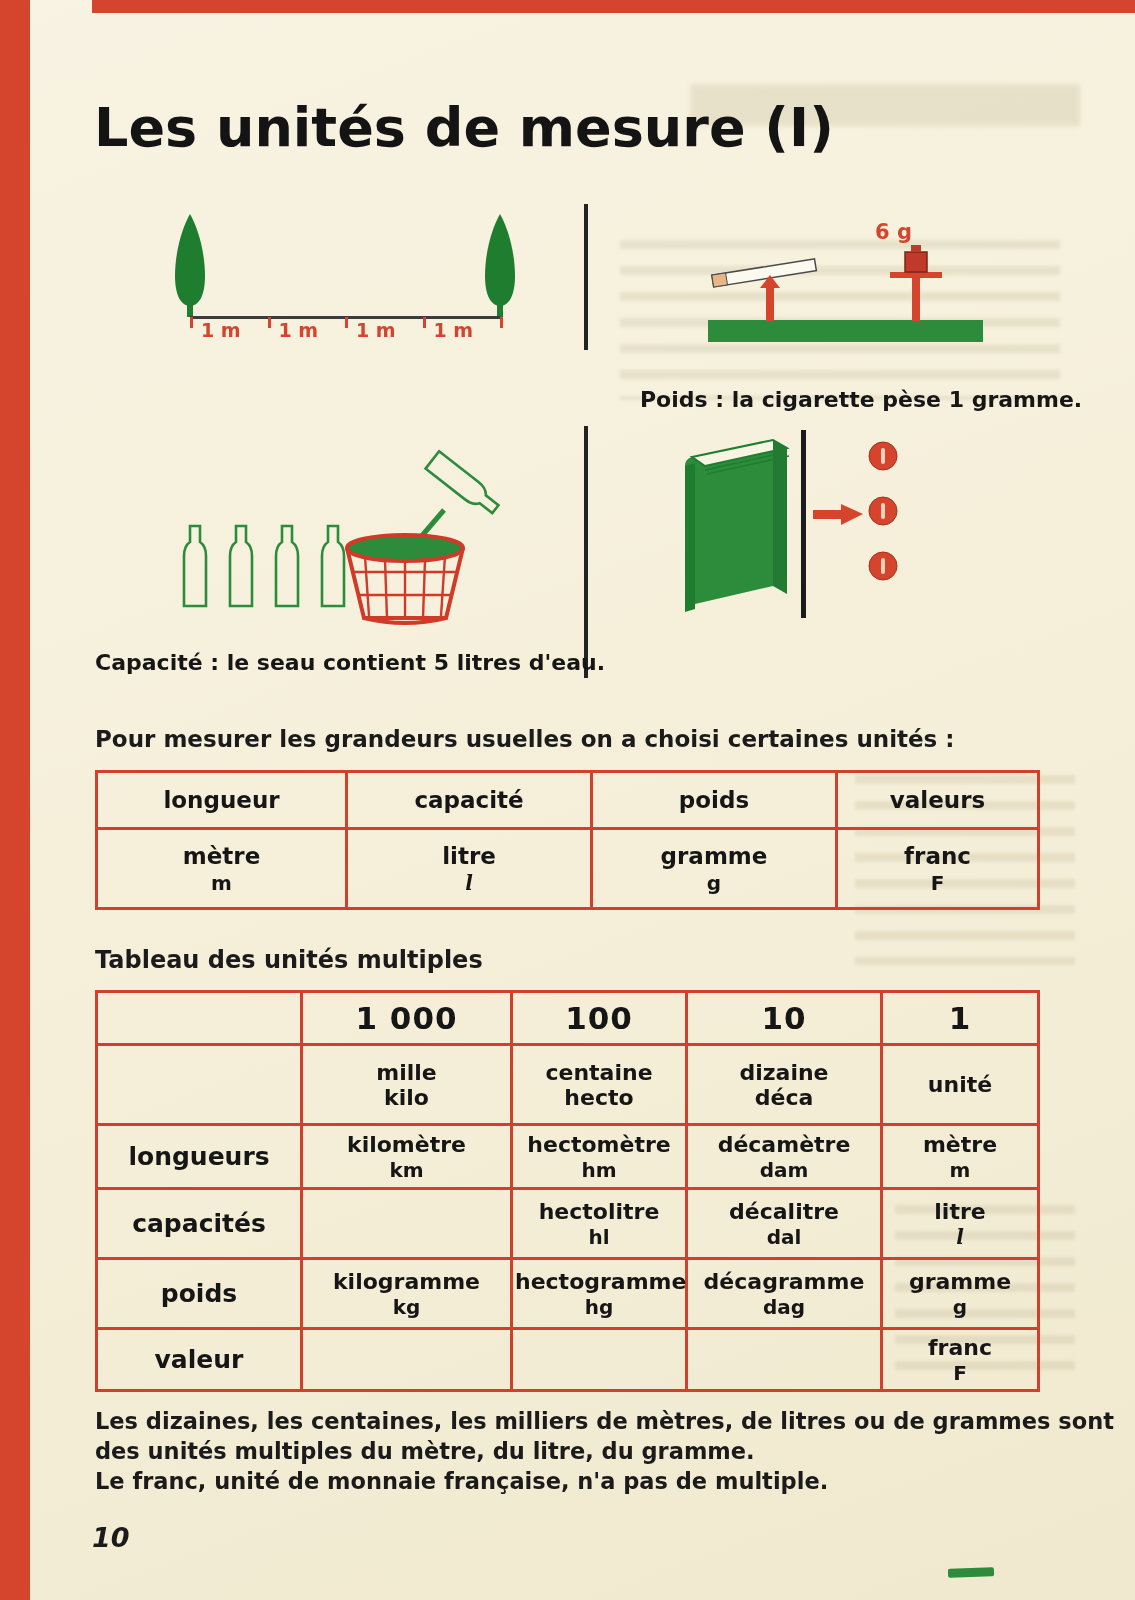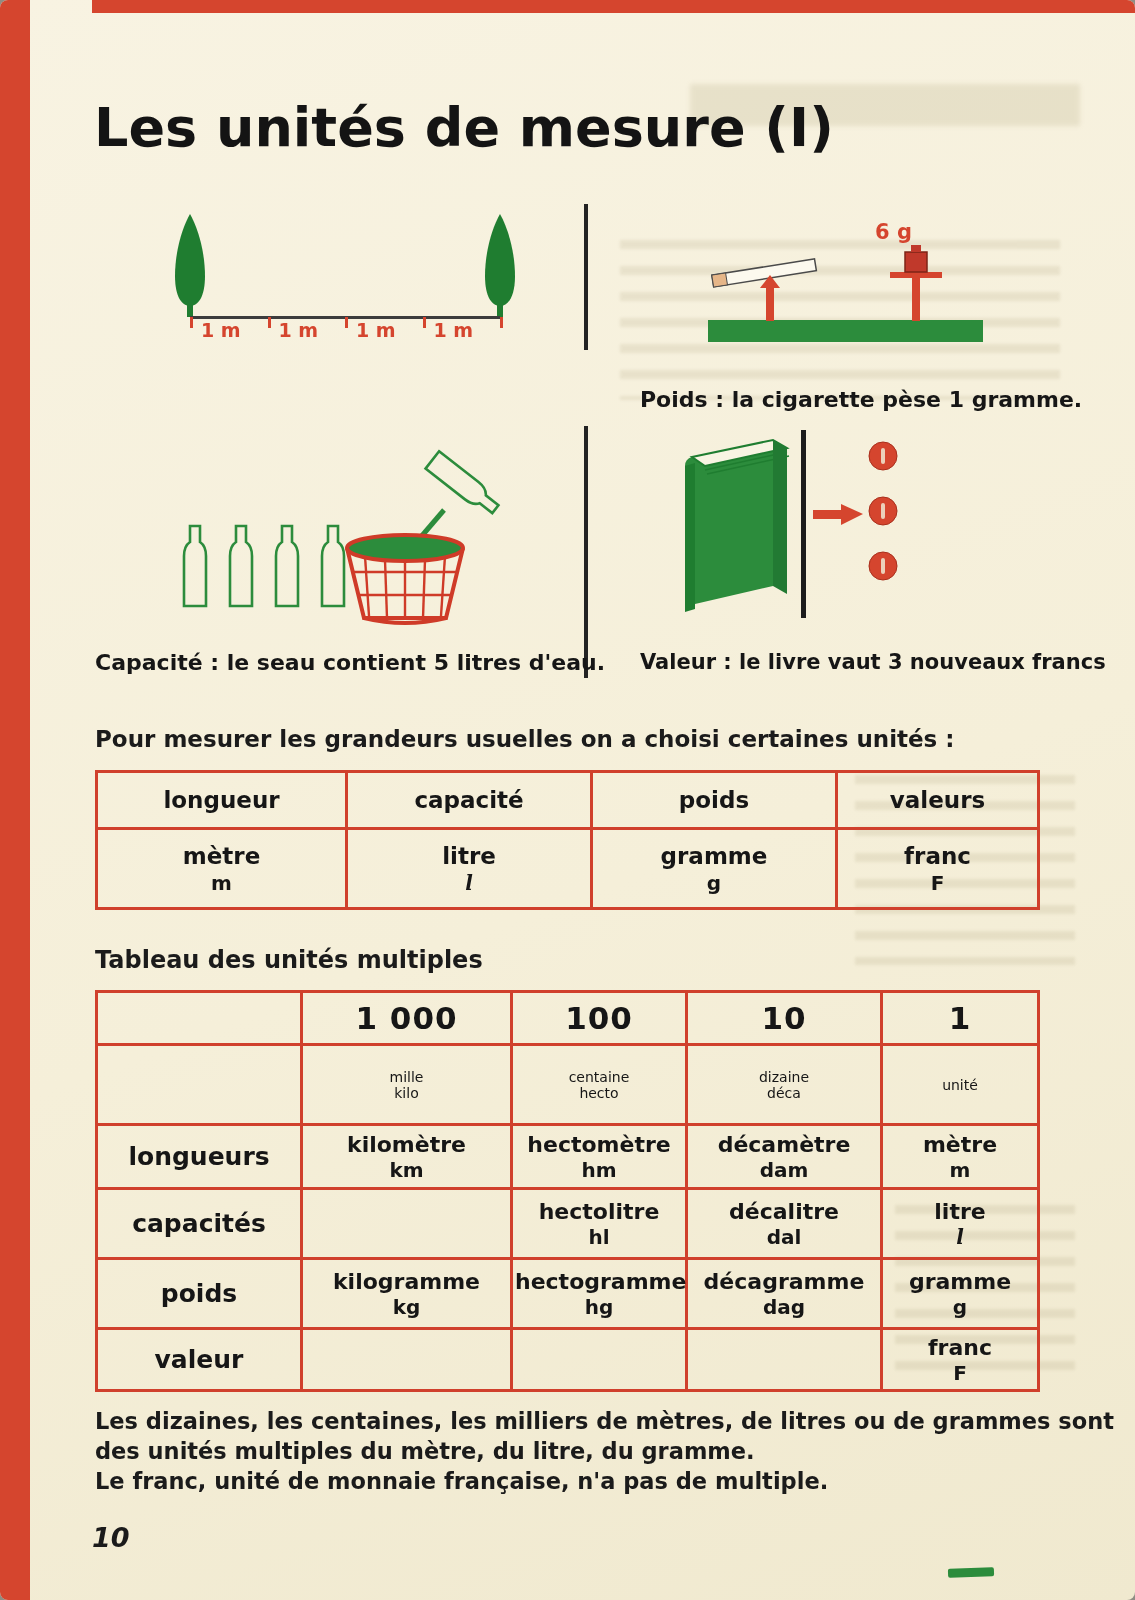--- a/index.html
+++ b/index.html
@@ -1,19 +1,19 @@
 <!DOCTYPE html>
 <html><head>
 <meta charset="utf-8">
 <style>
   html,body{margin:0;padding:0;}
   body{background:#8f8d84;}
   .page{position:relative;width:1135px;height:1600px;margin:0 auto;overflow:hidden;
         background:linear-gradient(160deg,#f8f3e2 0%,#f5efd9 55%,#f0e9cf 100%);
-        font-family:"DejaVu Sans","Liberation Sans",sans-serif;color:#1b1b1b;border-radius:8px;}
+        font-family:"DejaVu Sans","Liberation Sans",sans-serif;color:#1b1b1b;}
   .bar-left{position:absolute;left:0;top:0;width:30px;height:1600px;background:#d5452e;}
   .bar-top{position:absolute;left:92px;top:0;width:1043px;height:13px;background:#d5452e;}
   .title{position:absolute;left:94px;top:60px;font-size:54px;font-weight:800;color:#141414;letter-spacing:0;}
   .divider{position:absolute;width:4px;background:#232323;}
   #div1{left:584px;top:204px;height:146px;}
   #div2{left:584px;top:426px;height:252px;}
   .caption{position:absolute;font-size:22px;font-weight:700;color:#161616;line-height:1.35;}
   .nowrap{white-space:nowrap;}
   .fig{position:absolute;}
   
@@ -46,21 +46,21 @@
   .tr-head{height:57px;font-size:23px;}
   .tr-units{height:80px;}
   .u-name{font-size:23px;font-weight:700;}
   .u-sym{font-size:20px;font-weight:700;margin-top:2px;}
   .litre{font-family:"DejaVu Serif","Liberation Serif",serif;font-style:italic;}
   .t-mult{left:95px;top:990px;width:945px;}
   .t-mult .m0{width:205px}.t-mult .m1{width:210px}.t-mult .m2{width:175px}.t-mult .m3{width:195px}
   .r-val{height:53px}.r-names{height:80px}.r-a{height:64px}.r-b{height:70px}.r-c{height:70px}.r-d{height:62px}
   .big-num{font-size:31px;font-weight:800;letter-spacing:1px;}
   .row-label{font-size:25px;margin-top:20px;}
-  .h-line{font-size:14px;font-weight:400;}
+  .h-line{font-size:22px;font-weight:700;}
   .c-name{font-size:22px;font-weight:700;}
   .c-sym{font-size:20px;font-weight:700;margin-top:1px;}
   
   .ghost{position:absolute;opacity:.13;filter:blur(1.6px);
          background:repeating-linear-gradient(180deg,#8d8054 0px,#8d8054 9px,transparent 9px,transparent 26px);}
   .ghost-title{position:absolute;left:690px;top:84px;width:390px;height:42px;background:#9a8d5c;opacity:.16;filter:blur(2.5px);}
 </style>
 </head>
 <body>
 
@@ -173,21 +173,20 @@
       <g>
         <circle cx="228" cy="85" r="14" fill="#d5452e" stroke="#a92f1c" stroke-width="1"></circle>
         <rect x="226" y="77" width="4" height="16" rx="2" fill="#f0e9d2" opacity="0.85"></rect>
       </g>
       <g>
         <circle cx="228" cy="140" r="14" fill="#d5452e" stroke="#a92f1c" stroke-width="1"></circle>
         <rect x="226" y="132" width="4" height="16" rx="2" fill="#f0e9d2" opacity="0.85"></rect>
       </g>
     </svg>
   </div>
-  <div class="caption nowrap" style="left:640px;top:648px;font-size:21px;">Valeur : le livre vaut 3 nouveaux francs</div>
 
   <div class="intro">Pour mesurer les grandeurs usuelles on a choisi certaines unités :</div>
 
   <table class="rtable t-units">
     <colgroup>
         <col class="c0">
         <col class="c1">
         <col class="c2">
         <col class="c3">
       </colgroup>

